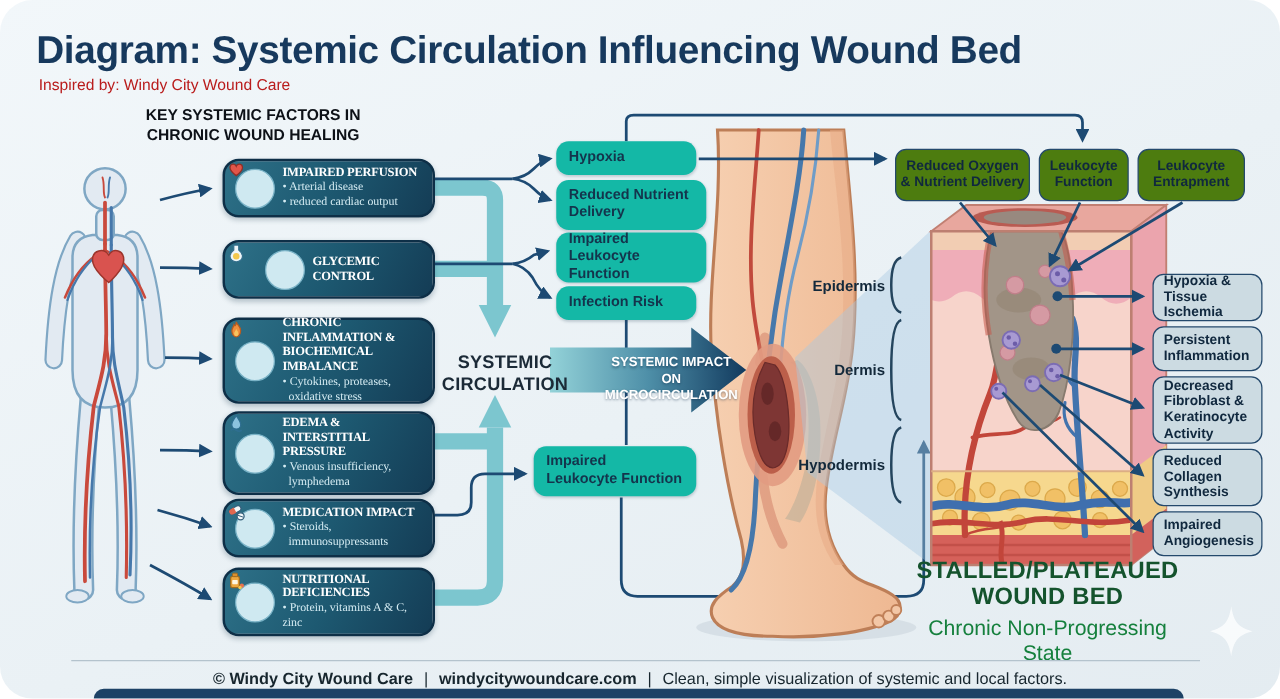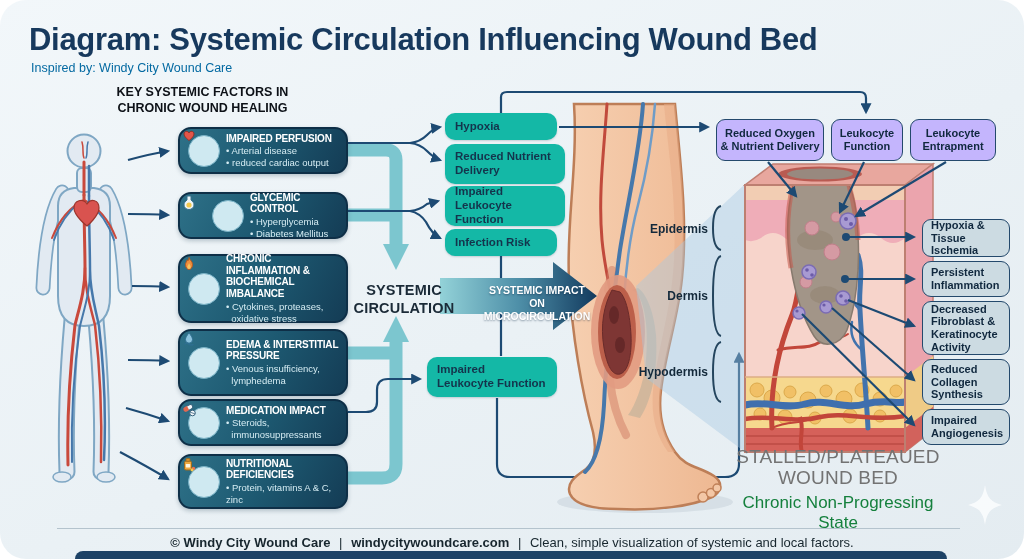--- a/index.html
+++ b/index.html
@@ -4,46 +4,46 @@
 <style>
   html,body{margin:0;padding:0;background:#ffffff;}
   #canvas{position:relative;width:1024px;height:559px;overflow:hidden;
     font-family:"Liberation Sans",sans-serif;background:#ffffff;}
   .card{position:absolute;inset:0;border-radius:26px;
     background:linear-gradient(155deg,#f2f7fa 0%,#eaf1f5 55%,#e4ecf1 100%);}
   .botbar{position:absolute;left:75px;right:77px;bottom:0;height:8px;background:#1d4266;border-radius:8px 8px 0 0;}
   svg{position:absolute;left:0;top:0;}
   .pre{white-space:pre-line;}
   .title{position:absolute;left:29px;top:22px;font-size:31px;font-weight:bold;color:#17395d;letter-spacing:-0.3px;}
-  .subtitle{position:absolute;left:31px;top:61px;font-size:12.5px;color:#0369a1;}
+  .subtitle{position:absolute;left:31px;top:61px;font-size:12.5px;color:#b91c1c;}
   .heading-left{position:absolute;left:100px;top:84px;width:205px;text-align:center;
     font-size:12.5px;font-weight:bold;color:#0d1117;line-height:1.3;}
   .factor{position:absolute;left:178px;width:170px;border-radius:13px;
     background:linear-gradient(118deg,#2e7188 0%,#1d5971 50%,#143c55 100%);
     border:2px solid #0e2f47;display:flex;align-items:center;gap:6px;
-    padding:6px 4px 6px 8px;box-sizing:border-box;box-shadow:0 2px 4px rgba(20,50,70,.25);}
+    padding:6px 4px 6px 8px;box-sizing:border-box;box-shadow:0 2px 4px rgba(20,50,70,.25);font-family:Liberation Serif, serif;}
   .ficon{width:30px;height:30px;border-radius:50%;background:#cfe9f1;border:1.5px solid #79b2c6;
     flex:0 0 30px;display:flex;align-items:center;justify-content:center;}
   .ftitle{font-size:10px;font-weight:bold;color:#ffffff;line-height:1.18;letter-spacing:-0.2px;}
   .fbullets{font-size:9.5px;color:#d5ecf3;line-height:1.22;margin-top:1px;}
   .pill{position:absolute;background:#14b8a6;border-radius:10px;color:#14344c;font-weight:bold;
     font-size:11.5px;line-height:1.2;display:flex;align-items:center;padding:4px 10px;
     box-sizing:border-box;box-shadow:0 1px 2px rgba(30,60,80,.2);}
-  .gbox{position:absolute;background:#c4b5fd;border:1.7px solid #24496c;border-radius:9px;
+  .gbox{position:absolute;background:#4d7c0f;border:1.7px solid #24496c;border-radius:9px;
     color:#10283e;font-weight:bold;font-size:11px;line-height:1.18;display:flex;align-items:center;
     justify-content:center;text-align:center;box-sizing:border-box;padding:3px;}
   .rbox{position:absolute;background:#ccdbe2;border:1.7px solid #24496c;border-radius:9px;
     color:#10283e;font-weight:bold;font-size:11px;line-height:1.16;display:flex;align-items:center;
     box-sizing:border-box;padding:4px 8px;}
   .hub-label{position:absolute;left:338px;top:282px;width:132px;text-align:center;font-weight:bold;
     font-size:14.5px;color:#1b2a37;line-height:1.22;letter-spacing:.2px;}
   .arrow-label{position:absolute;left:441px;top:284px;width:114px;text-align:center;font-weight:bold;
     font-size:10.5px;color:#ffffff;line-height:1.25;text-shadow:0 1px 2px rgba(0,30,60,.45);padding-left:39px;}
   .outcome{position:absolute;left:726px;top:447px;width:224px;text-align:center;}
-  .outcome-title{font-size:19px;font-weight:400;color:#737373;line-height:1.1;letter-spacing:.2px;}
+  .outcome-title{font-size:19px;font-weight:700;color:#14532d;line-height:1.1;letter-spacing:.2px;}
   .outcome-sub{font-size:17px;color:#15803d;margin-top:4px;}
   .divider{position:absolute;left:57px;right:64px;top:528px;height:1px;background:#b4c3cd;}
   .footer{position:absolute;left:0;right:0;bottom:9px;text-align:center;font-size:13px;color:#17262e;}
   .footer .b{font-weight:bold;}
   .footer .sep{margin:0 5px;}
   .svglabel{font-family:"Liberation Sans",sans-serif;font-size:12px;font-weight:bold;fill:#13293b;}
 </style>
 </head>
 <body>
 
@@ -278,22 +278,20 @@
   </div>
   <div class="factor" style="top:192px;height:47px;padding-left:32px;">
     <div class="ficon">
       <svg width="18" height="16" viewBox="0 0 18 16">
           <path d="M7 2 H11 V6 C13 7.5 14 9 14 11 A5 4.5 0 0 1 4 11 C4 9 5 7.5 7 6 Z" fill="#eef6f9" stroke="#35708c" stroke-width="1"></path>
           <circle cx="9" cy="11" r="2.6" fill="#f2c84e"></circle>
         </svg>
     </div>
     <div>
         <div class="ftitle pre">GLYCEMIC CONTROL</div>
-    <div class="fbullets pre">• Hyperglycemia
-• Diabetes Mellitus</div>
       </div>
   </div>
   <div class="factor" style="top:254px;height:69px;">
     <div class="ficon">
       <svg width="18" height="16" viewBox="0 0 18 16">
           <path d="M9 1.5 C9.5 4 12.5 5 12.5 8.5 C12.5 11.2 11 13.5 9 13.5 C7 13.5 5.5 11.2 5.5 8.5 C5.5 6.8 6.8 5.6 7.2 3.8 C7.8 5 8.6 5.2 9 1.5Z" fill="#ef8f3e" stroke="#b85c1f" stroke-width="1"></path>
           <path d="M9 7 C9.3 8.5 10.7 9 10.7 10.8 C10.7 12.2 9.9 13 9 13 C8.1 13 7.3 12.2 7.3 10.8 C7.3 9.5 8.5 9 9 7Z" fill="#f7c45f"></path>
         </svg>
     </div>
     <div>

